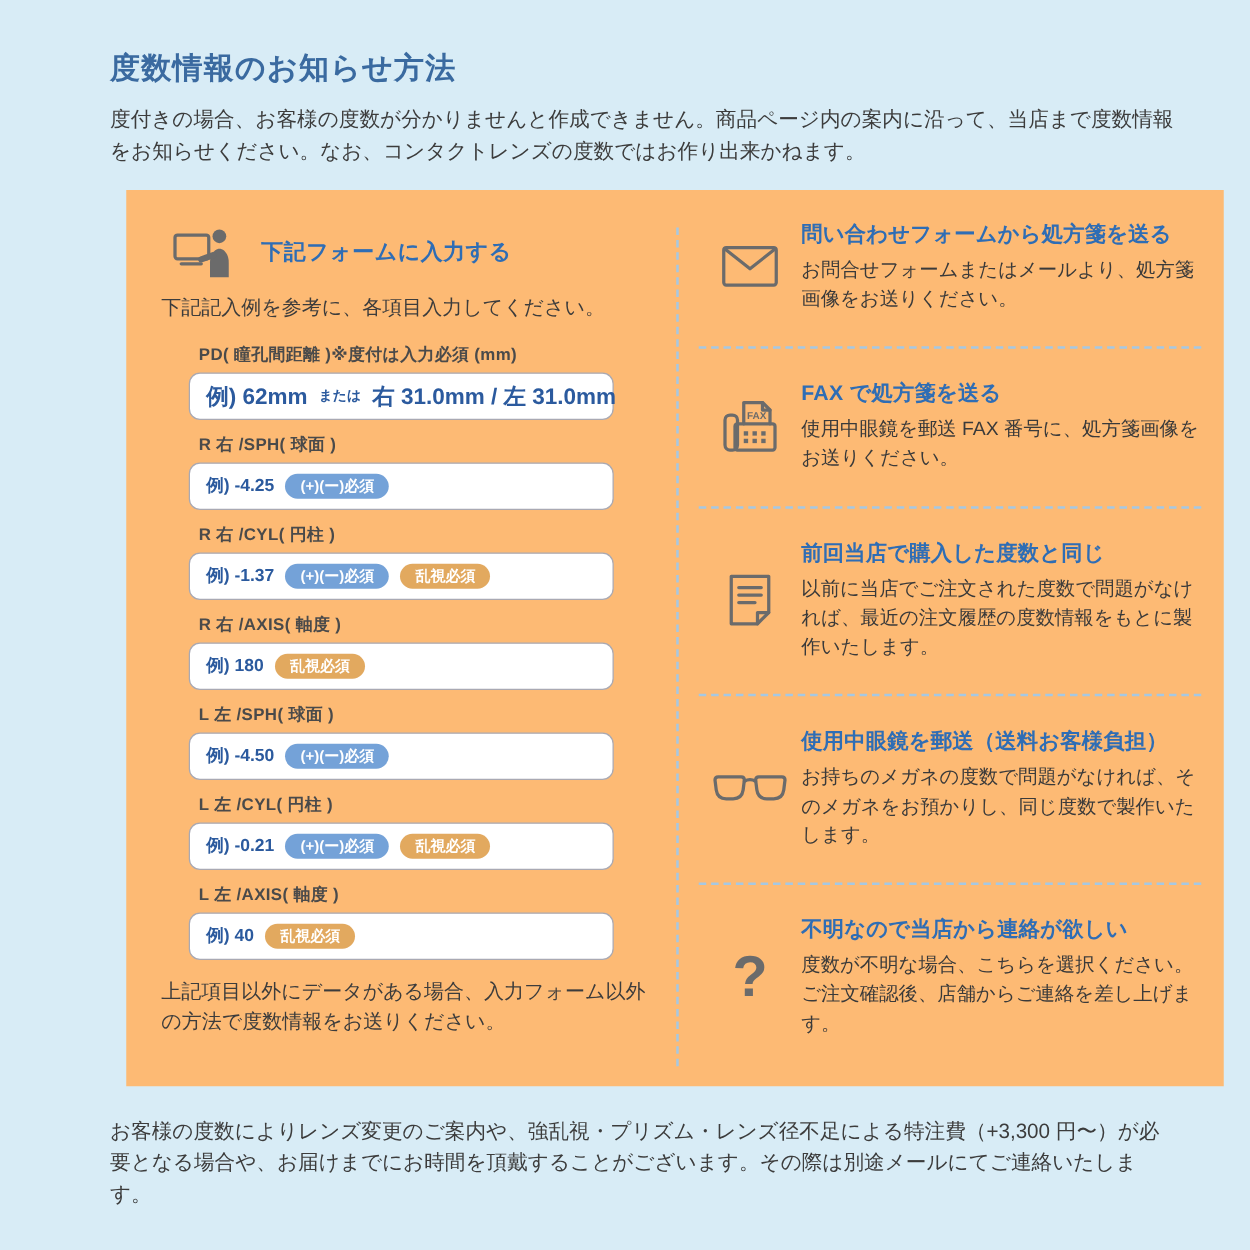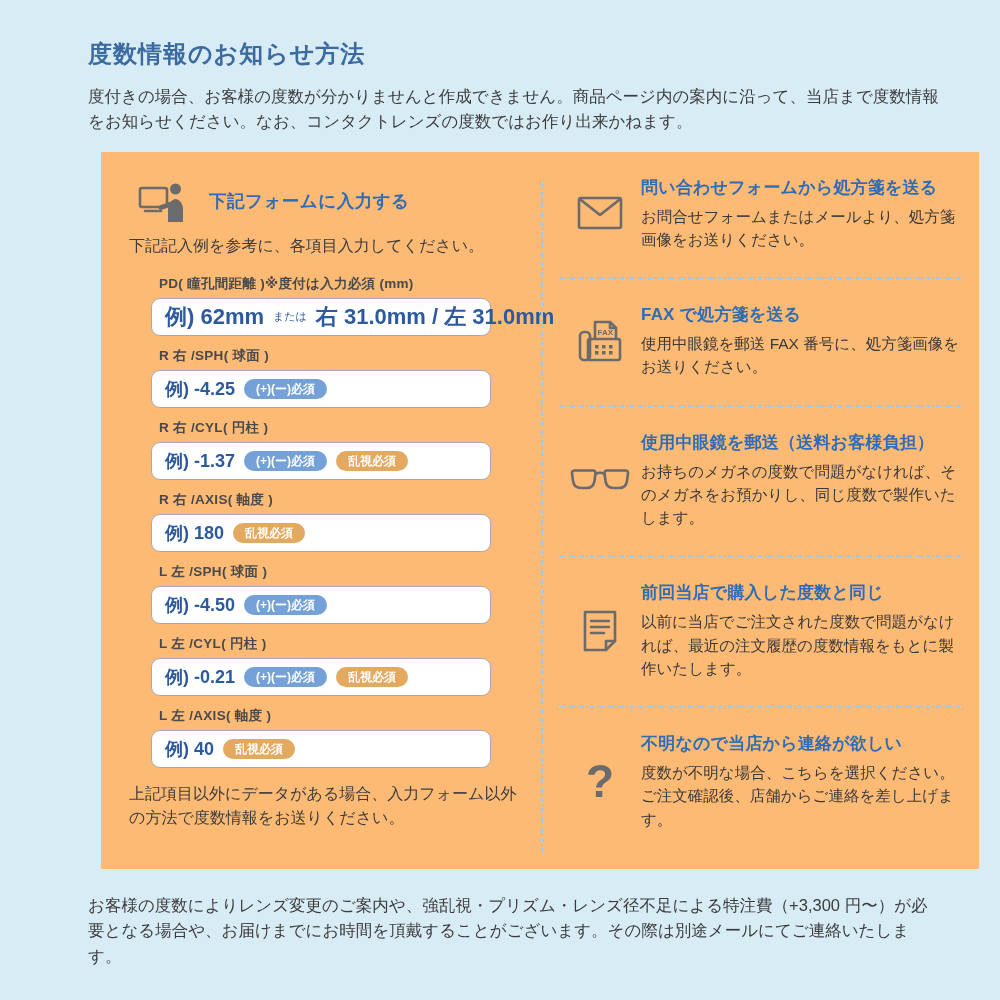--- a/index.html
+++ b/index.html
@@ -62,23 +62,23 @@
     height: 38px;
     margin: 0 0 11px 24px;
     border: 1.5px solid #a9a9b3;
     border-radius: 9px;
     background: #ffffff;
     display: flex;
     align-items: center;
     gap: 9px;
     padding: 0 13px;
   }
-  .example { font-size: 18px; font-weight: bold; color: #2b5a9e; white-space: nowrap; }
-  .field-box.compact .example { font-size: 22px; }
-  .example-small { font-size: 11px; font-weight: normal; color: #2b5a9e; white-space: nowrap; }
+  .example { font-size: 14px; font-weight: bold; color: #2b5a9e; white-space: nowrap; }
+  .field-box.compact .example { font-size: 18px; }
+  .example-small { font-size: 11px; font-weight: bold; color: #2b5a9e; white-space: nowrap; }
   .badge {
     font-size: 12px;
     font-weight: bold;
     color: #ffffff;
     border-radius: 999px;
     padding: 4px 12px;
     white-space: nowrap;
     line-height: 1;
   }
   .badge.blue { background: #74a2d8; }
@@ -254,48 +254,48 @@
           </svg>
         </div>
         <div class="m-text">
           <div class="m-title">FAX で処方箋を送る</div>
           <div class="m-body">使用中眼鏡を郵送 FAX 番号に、処方箋画像をお送りください。</div>
         </div>
       </div>
 
       <div class="method">
         <div class="m-icon">
+          <svg width="38" height="44" viewBox="0 0 38 44">
+            <path class="st" d="M4 3 h30 v29 l-9 9 H4 z"></path>
+            <path class="st" d="M34 32 h-9 v9"></path>
+            <path class="st" d="M10 12 h18 M10 18 h18 M10 24 h13" stroke-width="2.2"></path>
+          </svg>
+        </div>
+        <div class="m-text">
+          <div class="m-title">前回当店で購入した度数と同じ</div>
+          <div class="m-body">以前に当店でご注文された度数で問題がなければ、最近の注文履歴の度数情報をもとに製作いたします。</div>
+        </div>
+      </div>
+
+      <div class="method">
+        <div class="m-icon">
           <svg width="62" height="26" viewBox="0 0 62 26">
             <path class="st" d="M3 6 Q3 3.5 5.5 3.5 L24 3.5 Q26.5 3.5 26.5 6 L25.5 14 Q24.5 21 17.5 21 L12 21 Q5 21 4 14 Z"></path>
             <path class="st" d="M35.5 6 Q35.5 3.5 38 3.5 L56.5 3.5 Q59 3.5 59 6 L58 14 Q57 21 50 21 L44.5 21 Q37.5 21 36.5 14 Z"></path>
             <path class="st" d="M26.5 7 Q31 4.5 35.5 7"></path>
           </svg>
         </div>
         <div class="m-text">
           <div class="m-title">使用中眼鏡を郵送（送料お客様負担）</div>
           <div class="m-body">お持ちのメガネの度数で問題がなければ、そのメガネをお預かりし、同じ度数で製作いたします。</div>
         </div>
       </div>
 
       <div class="method">
         <div class="m-icon">
-          <svg width="38" height="44" viewBox="0 0 38 44">
-            <path class="st" d="M4 3 h30 v29 l-9 9 H4 z"></path>
-            <path class="st" d="M34 32 h-9 v9"></path>
-            <path class="st" d="M10 12 h18 M10 18 h18 M10 24 h13" stroke-width="2.2"></path>
-          </svg>
-        </div>
-        <div class="m-text">
-          <div class="m-title">前回当店で購入した度数と同じ</div>
-          <div class="m-body">以前に当店でご注文された度数で問題がなければ、最近の注文履歴の度数情報をもとに製作いたします。</div>
-        </div>
-      </div>
-
-      <div class="method">
-        <div class="m-icon">
           <span class="qmark">?</span>
         </div>
         <div class="m-text">
           <div class="m-title">不明なので当店から連絡が欲しい</div>
           <div class="m-body">度数が不明な場合、こちらを選択ください。ご注文確認後、店舗からご連絡を差し上げます。</div>
         </div>
       </div>
 
     </div>
   </div>

